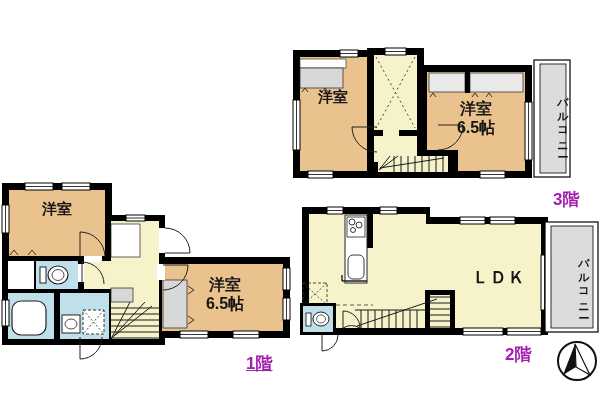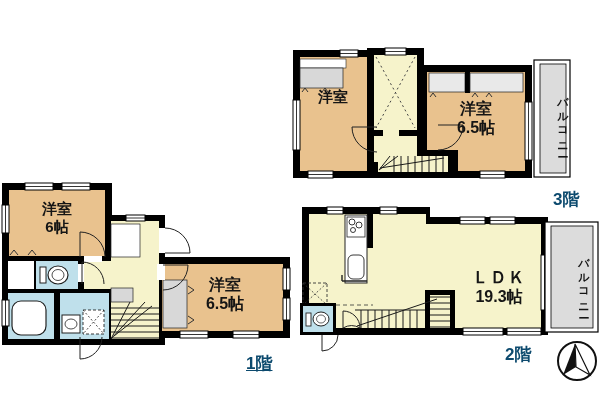--- a/index.html
+++ b/index.html
@@ -12,21 +12,21 @@
   .floor{position:absolute;}
   .floor svg{position:absolute;left:0;top:0;}
   .room-label{position:absolute;text-align:center;line-height:1.18;font-weight:600;color:#151515;}
   .room-label .nm{display:block;}
   .room-label .sz{display:block;}
   .lbl-15{font-size:15px;}
   .lbl-16{font-size:16px;}
   .lbl-17{font-size:17px;letter-spacing:1px;}
   .vert-label{position:absolute;writing-mode:vertical-rl;text-align:center;
               font-size:11px;font-weight:600;letter-spacing:3px;color:#151515;}
-  .floor-label{position:absolute;font-size:17px;font-weight:600;color:#0c4a6e;}
+  .floor-label{position:absolute;font-size:17px;font-weight:600;color:#a21caf;}
 </style>
 </head>
 <body>
 
 <div id="canvas">
 
   <div class="floor" style="left:290px;top:40px;width:310px;height:180px;">
     <svg width="310" height="180" viewBox="0 0 310 180">
 
       <g shape-rendering="crispEdges">
@@ -209,21 +209,20 @@
         <rect x="283" y="118" width="7" height="22" fill="#fff" stroke="#000" stroke-width="1"></rect>
           <line x1="286.5" y1="118" x2="286.5" y2="140" stroke="#000" stroke-width="0.8"></line>
         <rect x="180" y="151" width="28" height="7" fill="#fff" stroke="#000" stroke-width="1"></rect>
           <line x1="180" y1="154.5" x2="208" y2="154.5" stroke="#000" stroke-width="0.8"></line>
         <rect x="233" y="151" width="26" height="7" fill="#fff" stroke="#000" stroke-width="1"></rect>
           <line x1="233" y1="154.5" x2="259" y2="154.5" stroke="#000" stroke-width="0.8"></line>
       </g>
     </svg>
     <div class="room-label lbl-15" style="left:20px;top:20px;width:74px;">
       <span class="nm">洋室</span>
-      <span class="sz">6帖</span>
     </div>
     <div class="room-label lbl-16" style="left:185px;top:96px;width:80px;">
       <span class="nm">洋室</span>
       <span class="sz">6.5帖</span>
     </div>
   </div>
 
   <div class="floor" style="left:295px;top:185px;width:305px;height:210px;">
     <svg width="305" height="210" viewBox="0 0 305 210">
       <polygon points="7,22 135,22 135,32 253,32 253,150 7,150" fill="var(--wall)"></polygon>
@@ -314,21 +313,20 @@
       </g>
 
       <g>
         <circle cx="282" cy="176" r="19" fill="#fff" stroke="#111" stroke-width="2"></circle>
         <polygon points="280,159 268,190 281,182" fill="#111"></polygon>
         <polygon points="280,159 281,182 295,190" fill="#fff" stroke="#111" stroke-width="1.2"></polygon>
       </g>
     </svg>
     <div class="room-label lbl-17" style="left:160px;top:83px;width:88px;">
       <span class="nm">ＬＤＫ</span>
-      <span class="sz" style="font-size:16px;letter-spacing:0;">19.3帖</span>
     </div>
     <div class="vert-label" style="left:262px;top:50px;width:34px;height:96px;">バルコニー</div>
   </div>
 
   <div class="floor-label" style="left:553px;top:188px;">3階</div>
   <div class="floor-label" style="left:505px;top:343px;">2階</div>
   <div class="floor-label" style="left:246px;top:352px;text-decoration:underline;">1階</div>
 </div>
 
 </body></html>

